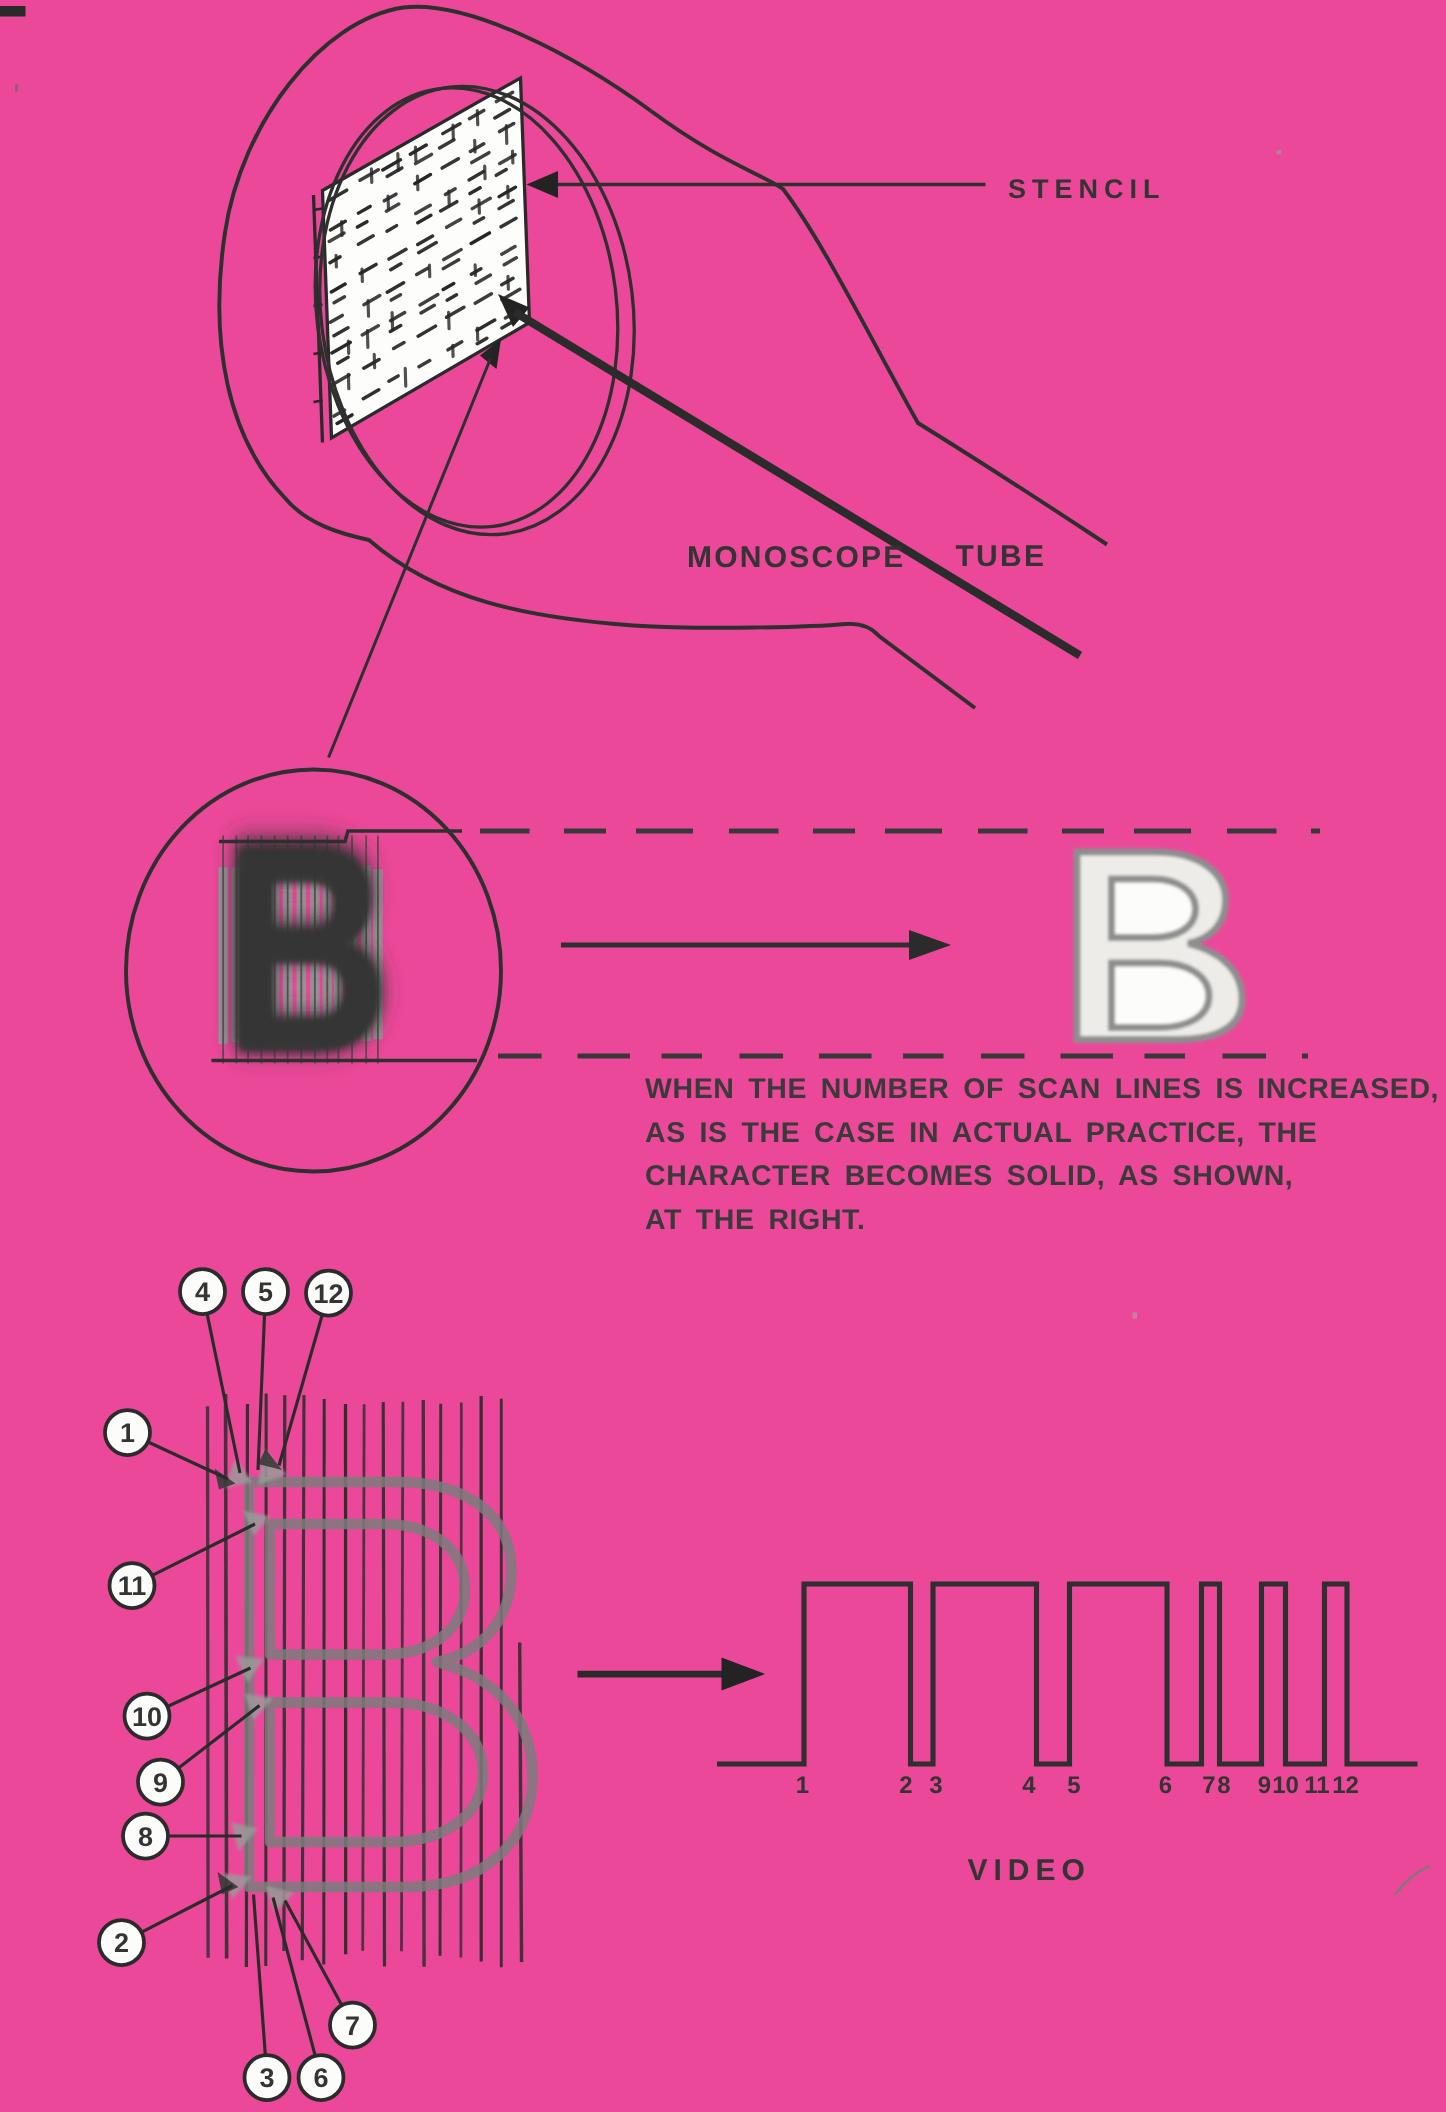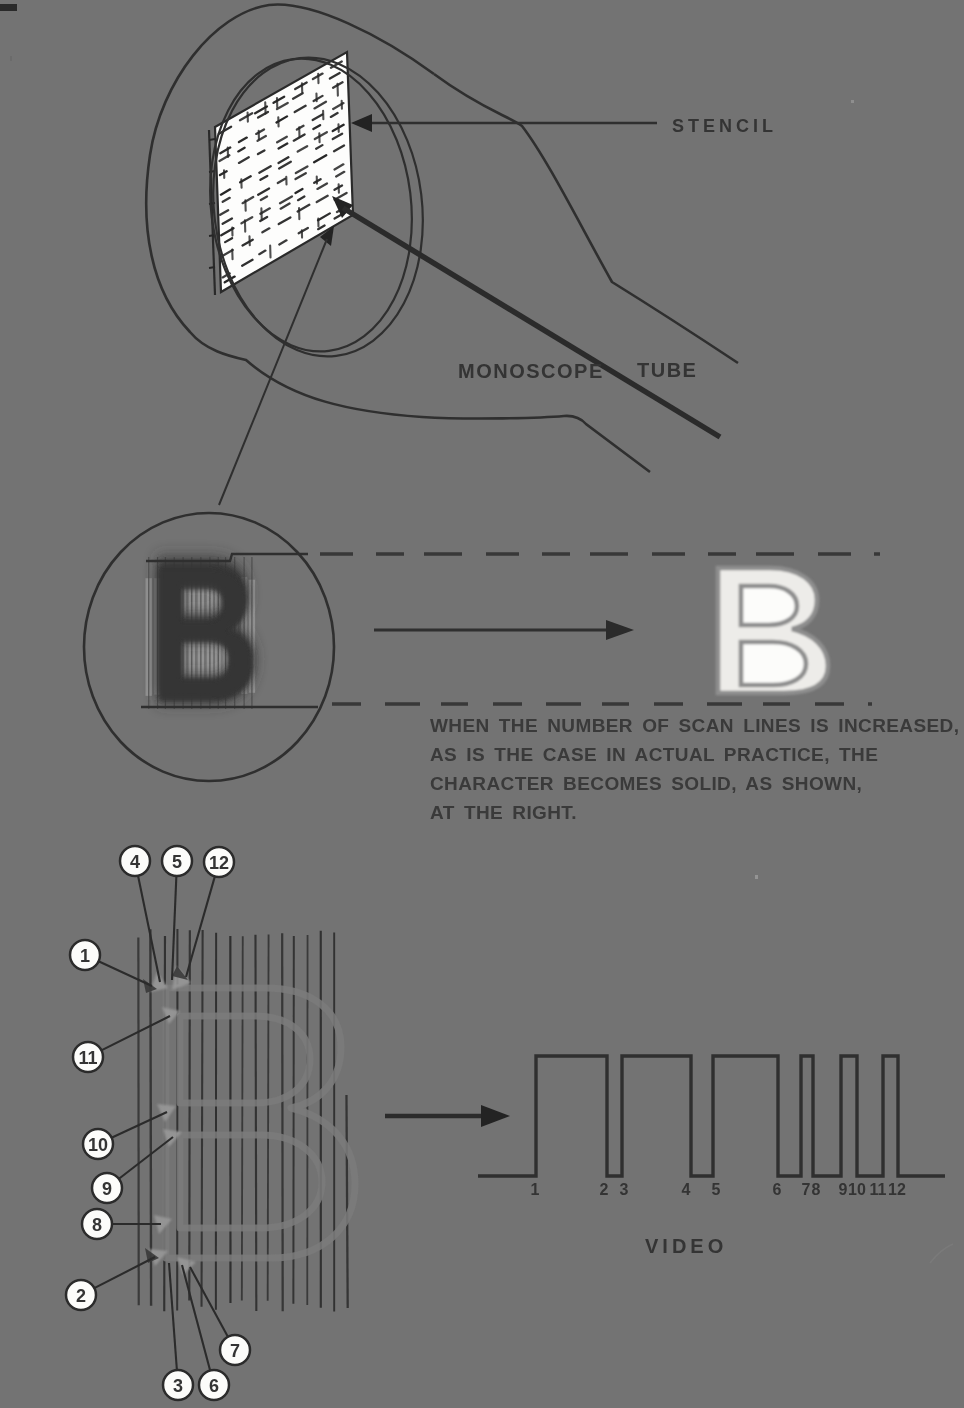--- a/index.html
+++ b/index.html
@@ -1,19 +1,19 @@
 <!DOCTYPE html>
 <html><head>
 <meta charset="utf-8">
 <style>
   html,body{margin:0;padding:0;background:#e8e8e6;}
   .page{
     position:relative;
     width:964px;height:1408px;
-    background:#737373;
+    background:#ec4899;
     overflow:hidden;
     font-family:"Liberation Sans", sans-serif;
   }
   svg{position:absolute;left:0;top:0;}
   text{fill:#343434;font-weight:bold;font-family:"Liberation Sans", sans-serif;}
   .ink{stroke:#2f2f2f;fill:none;}
   .label-lg{font-size:20px;letter-spacing:1.5px;}
   .label-sp{font-size:18px;letter-spacing:4px;}
   .label-video{font-size:20px;letter-spacing:4px;}
   .caption{font-size:19px;letter-spacing:0.4px;word-spacing:3.5px;fill:#3a3a3a;}

